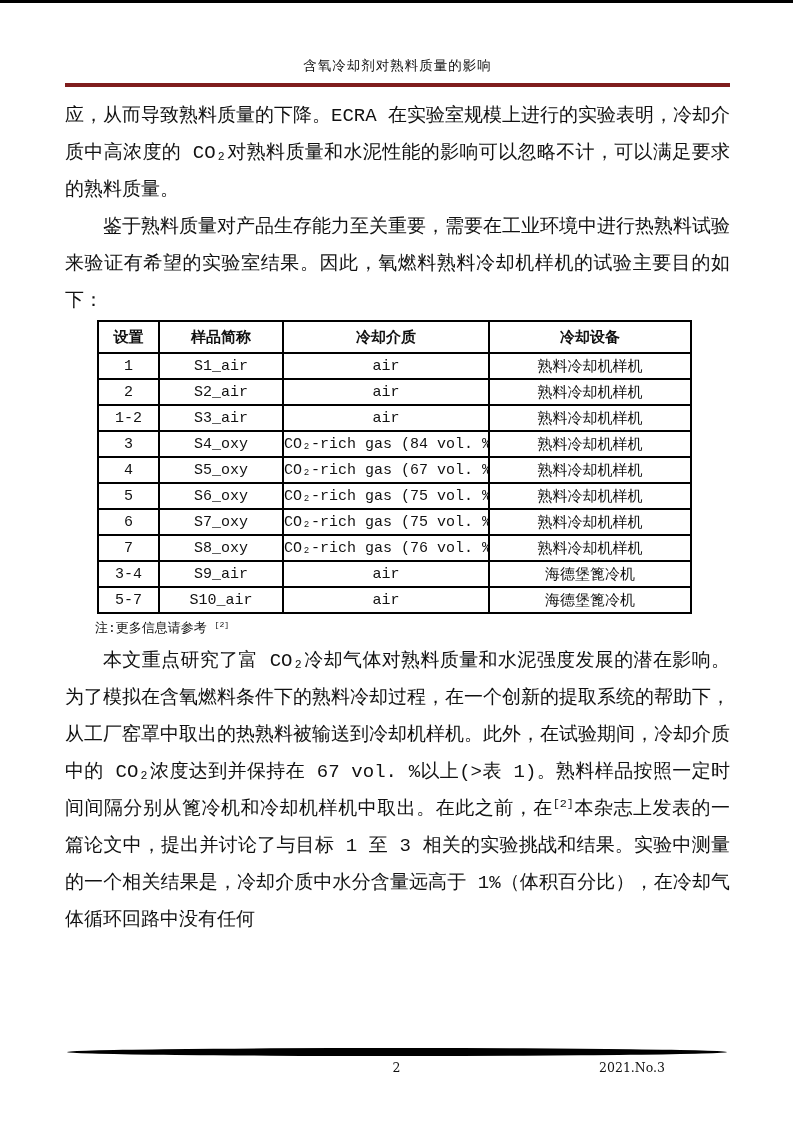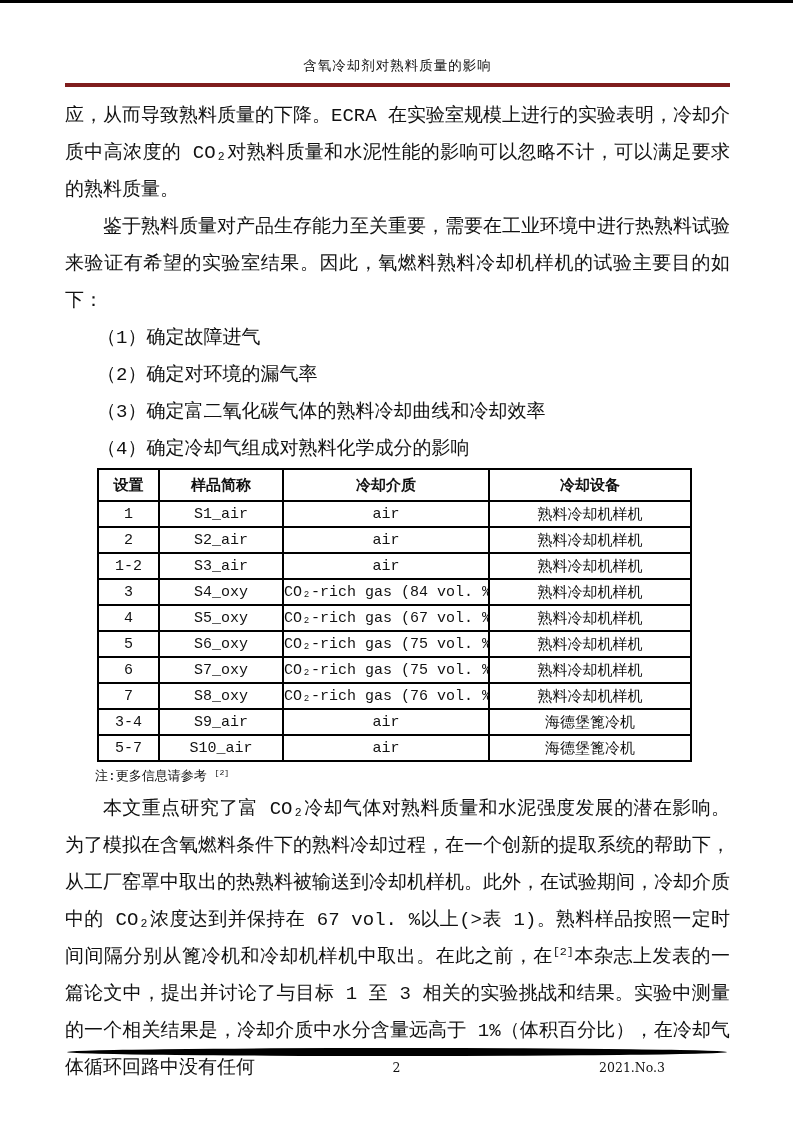--- a/index.html
+++ b/index.html
@@ -113,26 +113,20 @@
   <div class="content">
 
     <p class="body-para first">
       <span>应，从而导致熟料质量的下降。ECRA 在实验室规模上进行的实验表明，冷却介质中高浓度的 CO₂对熟料质量和水泥性能的影响可以忽略不计，可以满足要求的熟料质量。</span>
     </p>
 
     <p class="body-para indent">
       <span>鉴于熟料质量对产品生存能力至关重要，需要在工业环境中进行热熟料试验来验证有希望的实验室结果。因此，氧燃料熟料冷却机样机的试验主要目的如下：</span>
     </p>
 
-    <div id="objective-list">
-        <div class="list-line">（1）确定故障进气</div>
-        <div class="list-line">（2）确定对环境的漏气率</div>
-        <div class="list-line">（3）确定富二氧化碳气体的熟料冷却曲线和冷却效率</div>
-        <div class="list-line">（4）确定冷却气组成对熟料化学成分的影响</div>
-      </div>
 
 
     <table class="data-table">
       <colgroup id="table-cols">
           <col style="width: 61px;">
           <col style="width: 124px;">
           <col style="width: 206px;">
           <col style="width: 202px;">
         </colgroup>
       <thead>

